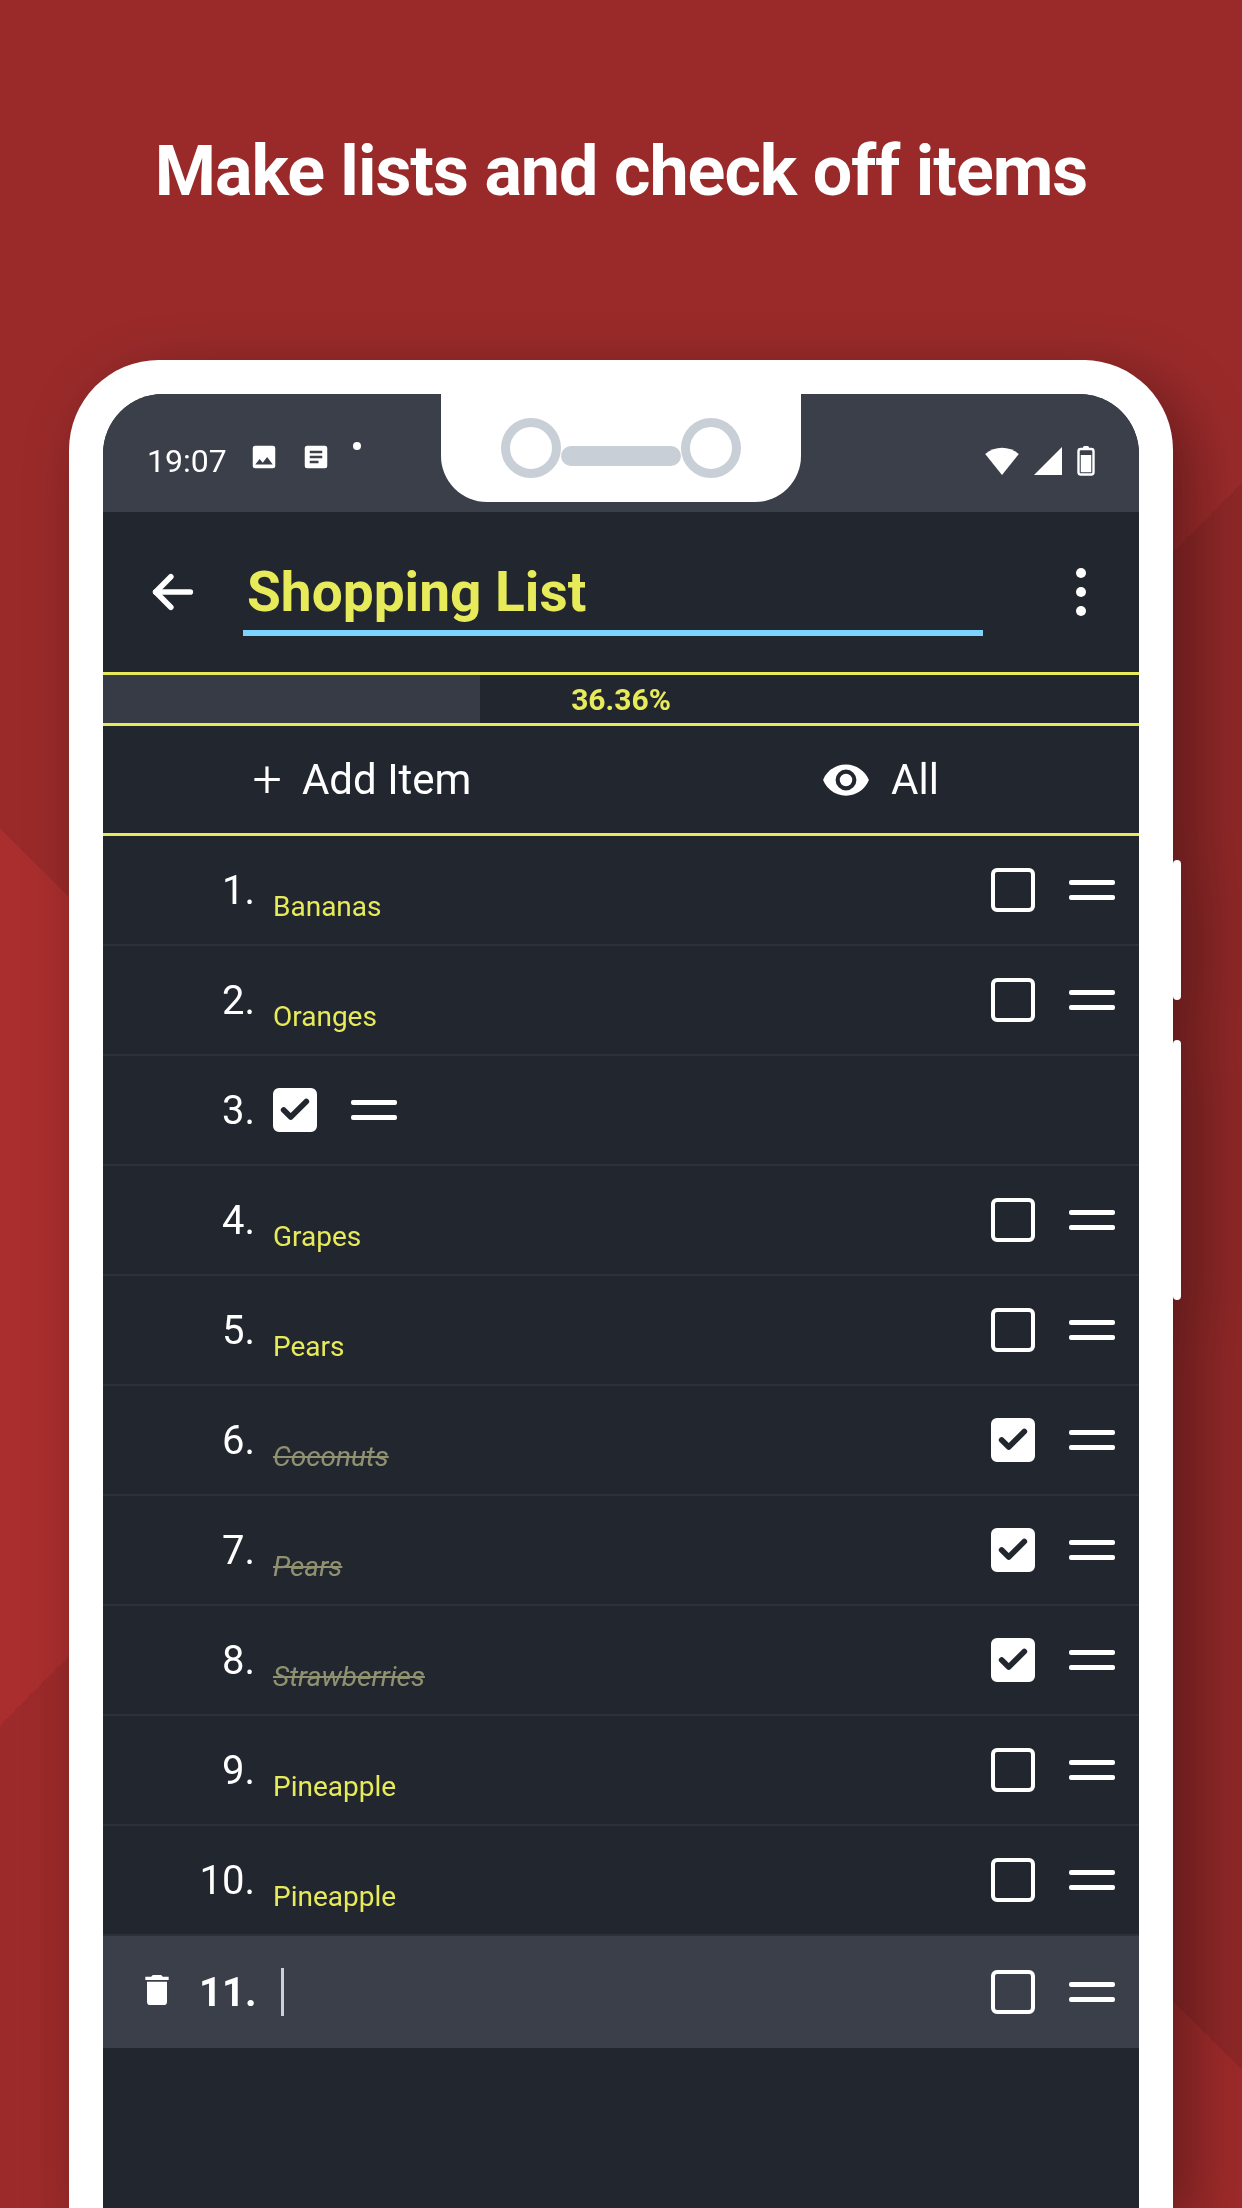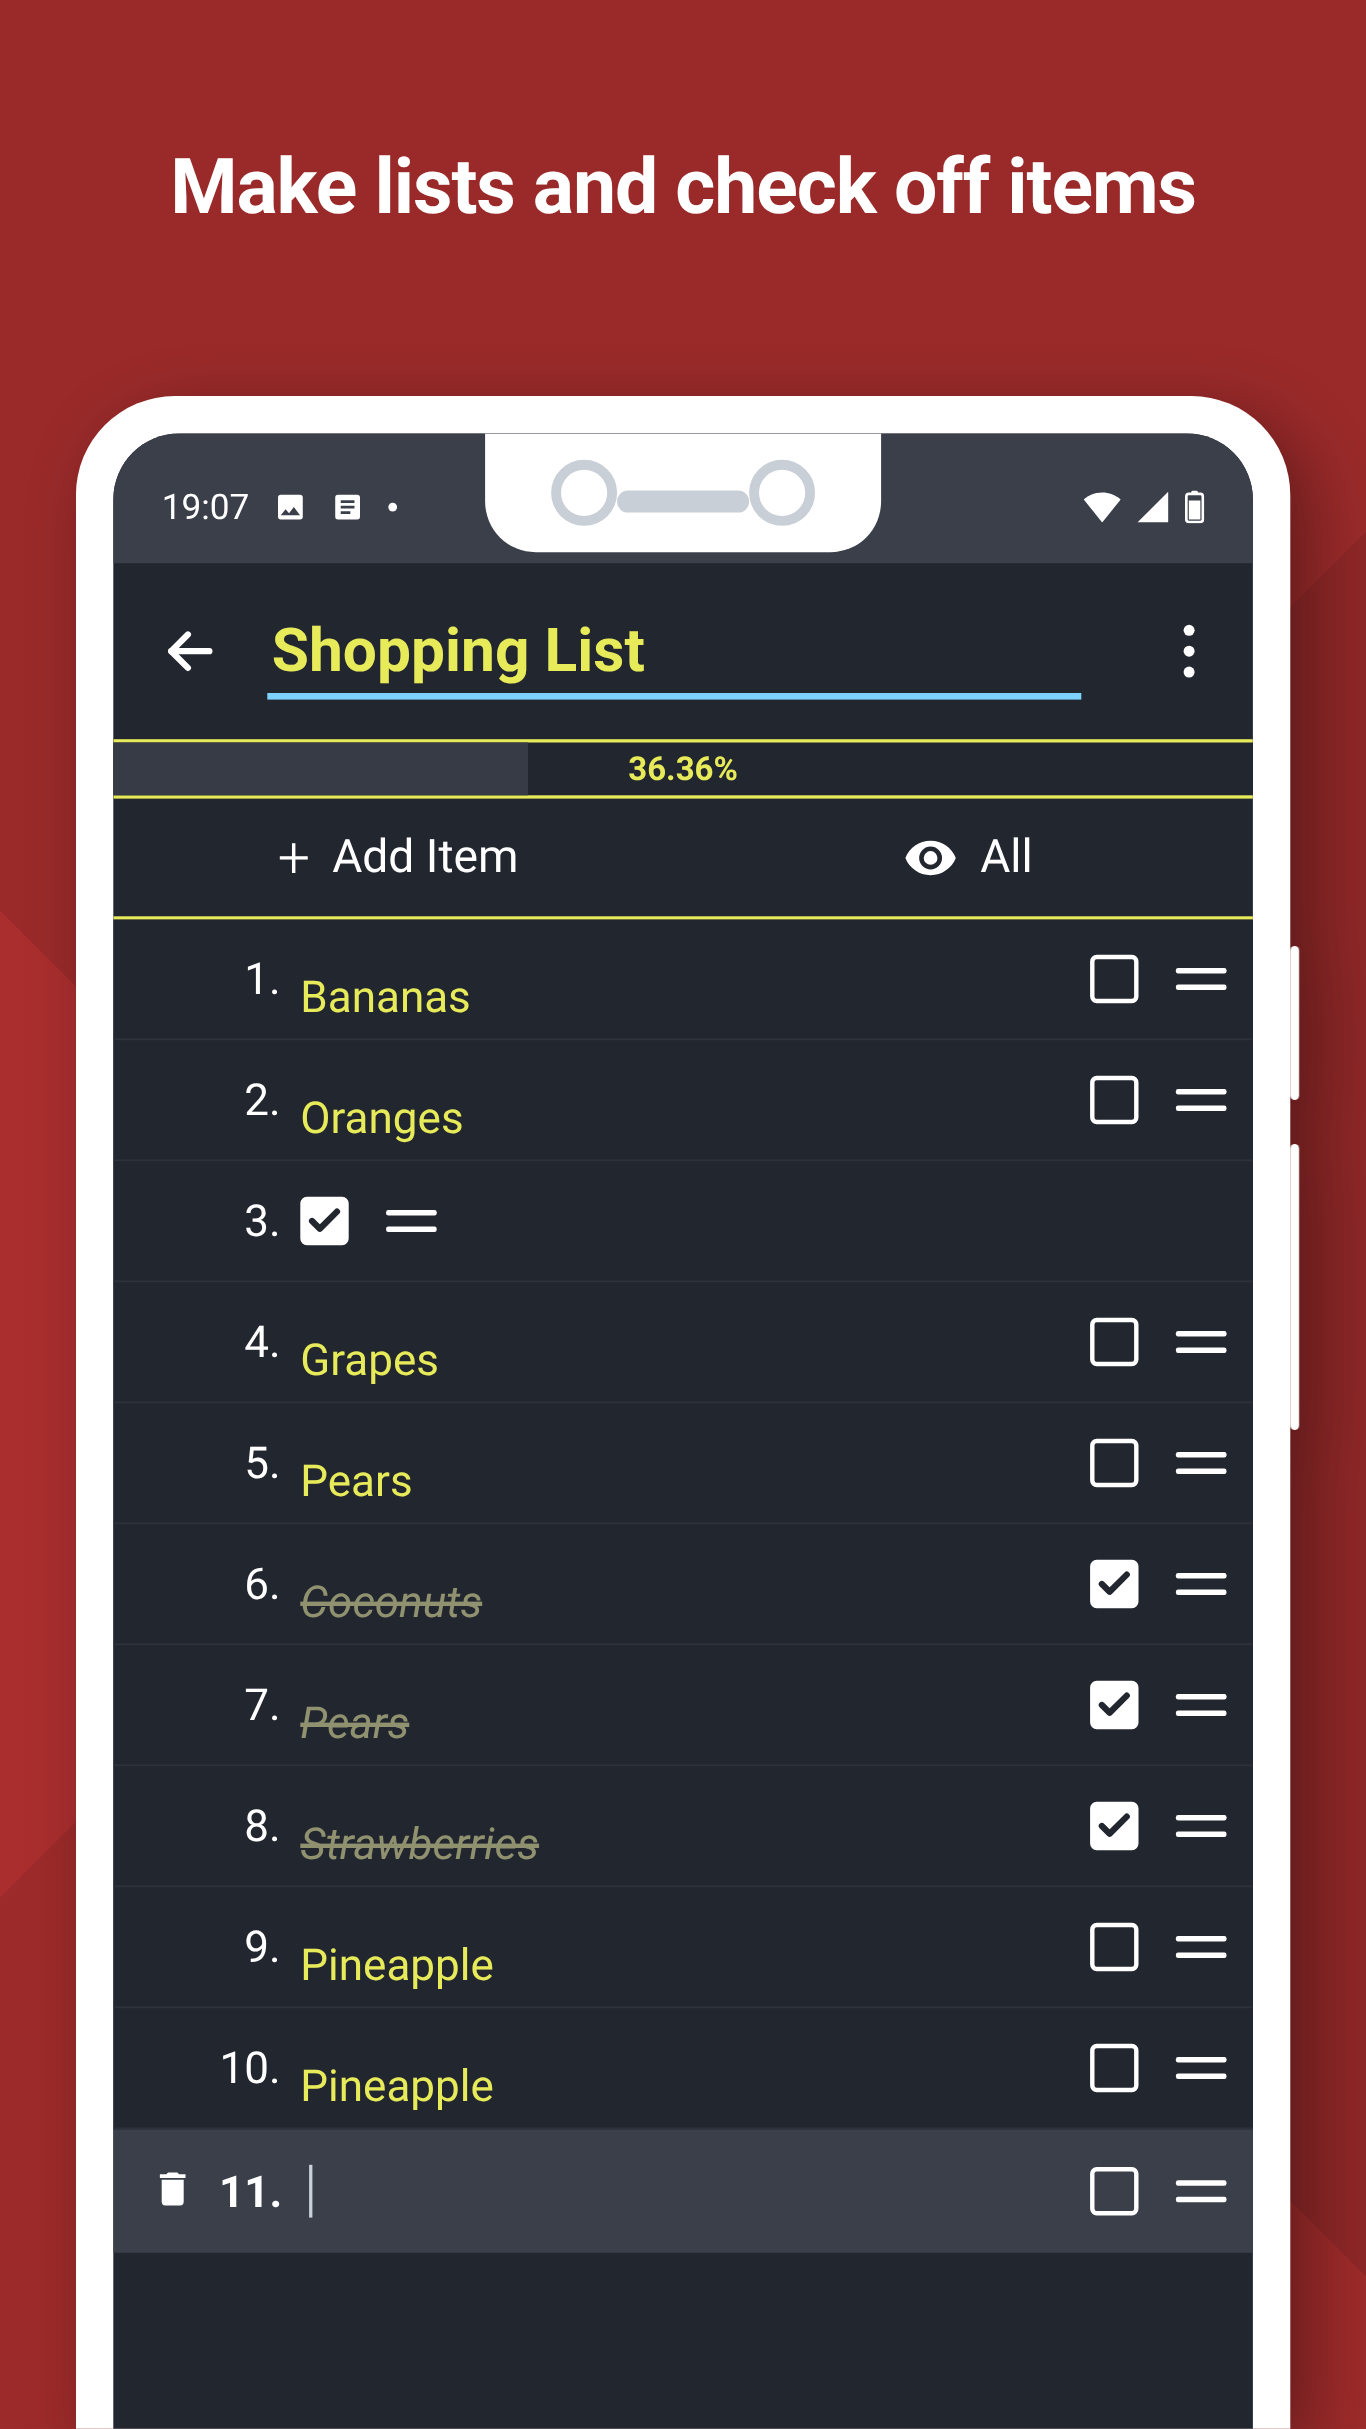--- a/index.html
+++ b/index.html
@@ -90,21 +90,21 @@
   .status-bar {
     height: 118px;
     background: #3a3f4a;
     display: flex;
     align-items: center;
     padding: 16px 44px 0 44px;
     color: #fff;
     font-size: 32px;
     gap: 22px;
   }
-  .status-left { display: flex; align-items: center; gap: 22px; }
+  .status-left { display: flex; gap: 22px; }
   .status-right { margin-left: auto; display: flex; align-items: center; gap: 14px; }
   .status-bar svg { display: block; }
   .dot { width:8px; height:8px; border-radius:50%; background:#fff; }
 
   .app-bar {
     height: 160px;
     display: flex;
     align-items: center;
     padding: 0 30px 0 44px;
     gap: 44px;
@@ -168,21 +168,21 @@
   .row .num {
     width: 170px;
     text-align: right;
     padding-right: 18px;
     color:#fff;
     font-size:40px;
   }
   .row .label {
     flex:1;
     color:#e8eb59;
-    font-size:40px;
+    font-size:28px;
     margin-top:32px;
   }
   .row.done .label {
     color:#8f916f;
     text-decoration: line-through;
     font-style: italic;
   }
   .chk {
     width:44px; height:44px;
     border:4px solid #fff;

